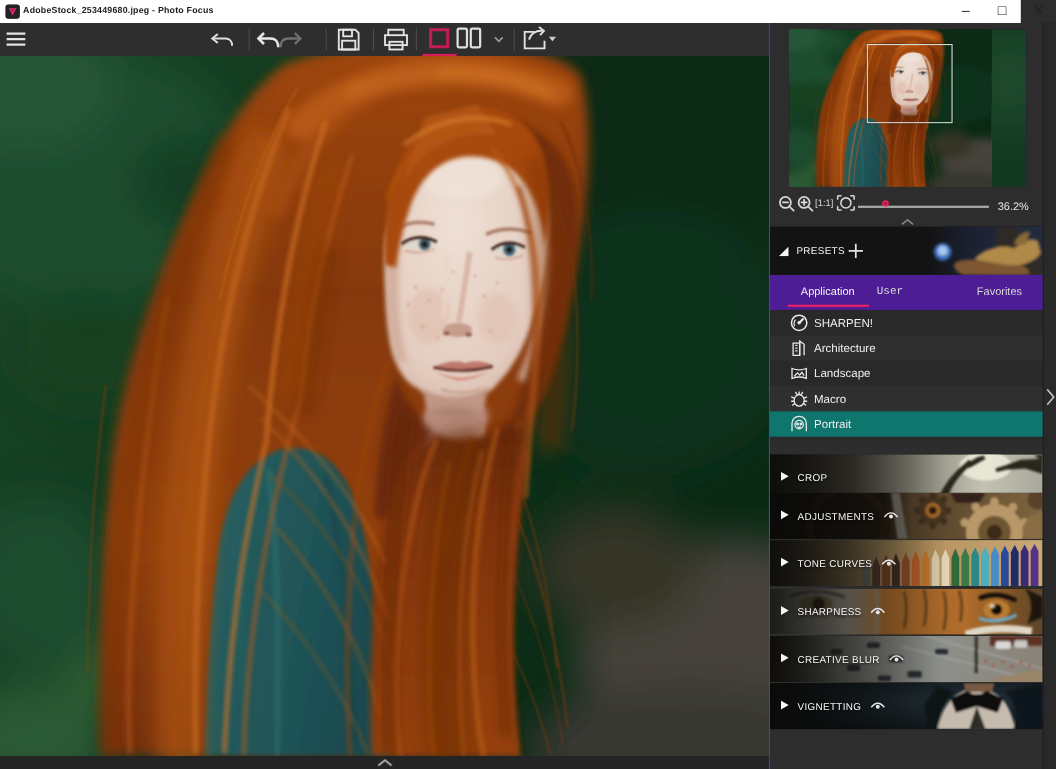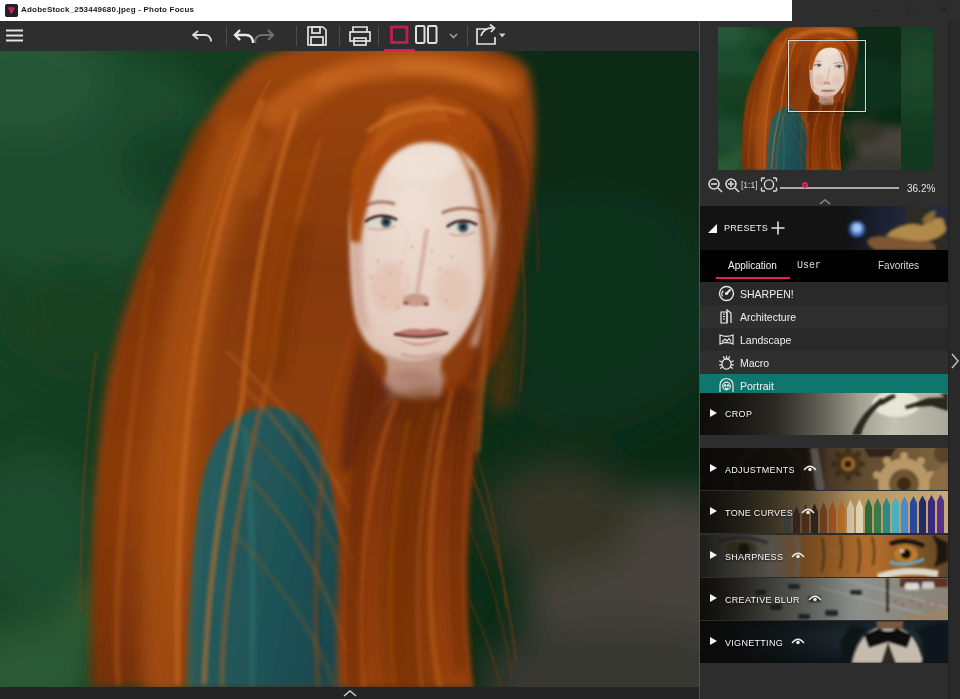--- a/index.html
+++ b/index.html
@@ -1,20 +1,20 @@
 <!DOCTYPE html>
 <html><head>
 <meta charset="utf-8">
 <style>
   * { margin:0; padding:0; box-sizing:border-box; }
   html,body { width:960px; height:699px; overflow:hidden; background:#2d2d2d;
     font-family:"Liberation Sans", sans-serif; }
   #win { position:relative; width:960px; height:699px; }
   
-  #titlebar { position:absolute; left:0; top:0; width:792px; height:21px; background:#ffffff; }
+  #titlebar { position:absolute; left:0; top:0; width:928px; height:21px; background:#ffffff; }
   #appicon { position:absolute; left:5px; top:4px; width:13px; height:13px; border-radius:3px;
     background:#2a2730; }
   #appicon svg { position:absolute; left:0; top:0; }
   #titletext { position:absolute; left:21px; top:5px; font-size:8px; font-weight:bold; color:#1a1a1a; letter-spacing:0.2px; }
   .winbtn { position:absolute; top:0px; height:21px; width:34px; text-align:center;
     font-size:13px; color:#222; line-height:20px; }
   
   #toolbar { position:absolute; left:0; top:21px; width:699px; height:30px; background:#2e2e2e; }
   
   #canvas { position:absolute; left:0; top:51px; width:699px; height:636px; background:#143c22; }
@@ -27,21 +27,21 @@
     border:1px solid #d8d8d4; box-shadow:0 0 0 1px rgba(0,0,0,.25); }
   #zoomrow { position:absolute; left:0; top:153px; width:249px; height:38px; }
   #zoompct { position:absolute; left:207px; top:9px; font-size:10px; color:#e5e5e5; }
   #sliderline { position:absolute; left:80px; top:13px; width:119px; height:2px; background:#a9aca7; }
   #sliderknob { position:absolute; left:102px; top:8px; width:6px; height:6px; border-radius:50%;
     background:#333333; border:2.8px solid #ea1e5f; }
   
   #presethdr { position:absolute; left:0; top:185px; width:249px; height:44px; background:#131313; overflow:hidden;}
   #presetlabel { position:absolute; left:24px; top:17px; color:#f2f2f2; font-size:9px; letter-spacing:0.3px; }
   
-  #tabs { position:absolute; left:0; top:229px; width:249px; height:32px; background:#000000; }
+  #tabs { position:absolute; left:0; top:229px; width:249px; height:32px; background:#4c1d95; }
   .tab { position:absolute; top:10px; font-size:10px; color:#d9d9d9; }
   #tabline { position:absolute; left:16px; top:27px; width:74px; height:2px; background:#e91e63; }
   
   #plist { position:absolute; left:0; top:261px; width:249px; height:119px; background:#2a2a2a; }
   .prow { position:absolute; left:0; width:249px; height:23px; }
   .prow .ic { position:absolute; left:18px; top:3px; }
   .prow .lbl { position:absolute; left:40px; top:6px; font-size:10.5px; color:#efefef; }
   
   .section { position:absolute; left:0; width:248px; height:42px; overflow:hidden; background:#222; }
   .section svg.bg { position:absolute; left:0; top:0; }
@@ -421,21 +421,21 @@
         </svg>
     <div id="presetlabel">PRESETS</div>
     <svg style="position:absolute; left:71px; top:15px;" width="14" height="14" viewBox="0 0 14 14">
       <path d="M 7,0.5 V 13.5 M 0.5,7 H 13.5" stroke="#e2e2e2" stroke-width="1.6"></path>
     </svg>
   </div>
 
   <div id="tabs">
     <div class="tab" style="left:28px; color:#f5f5f5;">Application</div>
     <div class="tab" style="left:97px;font-family:Liberation Mono, monospace;">User</div>
-    <div class="tab" style="left:178px;">Favorites</div>
+    <div class="tab" style="left:188px;">Favorites</div>
     <div id="tabline"></div>
   </div>
 
   <div id="plist">
     <div class="prow" style="top:0; background:#292929;">
       <svg class="ic" width="17" height="17" viewBox="0 0 17 17" stroke="#e8e8e8" fill="none" stroke-width="1.4">
         <circle cx="8.5" cy="8.5" r="7"></circle>
         <path d="M 8.5,8.5 L 12.5,4.5" stroke-width="2"></path>
         <circle cx="8.5" cy="8.5" r="1.6" fill="#e8e8e8" stroke="none"></circle>
         <path d="M 4.5,11.5 A 5.5 5.5 0 0 1 5.2,5.6" stroke-width="1.1"></path>
@@ -471,21 +471,21 @@
         <path d="M 2,15 V 8 C 2,4 5,1.5 8.5,1.5 C 12,1.5 15,4 15,8 V 15"></path>
         <circle cx="8.5" cy="9" r="3.8"></circle>
         <circle cx="7" cy="8.5" r="0.7" fill="#e8e8e8"></circle>
             <circle cx="10" cy="8.5" r="0.7" fill="#e8e8e8"></circle>
         <path d="M 7,11 Q 8.5,12 10,11"></path>
       </svg>
       <div class="lbl">Portrait</div>
     </div>
   </div>
 
-  <div class="section" id="sec-crop" style="top:372px;">
+  <div class="section" id="sec-crop" style="top:392px;">
     <svg class="bg" width="248" height="42" viewBox="0 0 248 42">
       <defs>
         <linearGradient id="cropg" x1="0" y1="0" x2="1" y2="0">
           <stop offset="0" stop-color="#262219"></stop>
           <stop offset="0.3" stop-color="#4a463c"></stop>
           <stop offset="0.55" stop-color="#8a897c"></stop>
           <stop offset="0.78" stop-color="#c4c2b2"></stop>
           <stop offset="1" stop-color="#a8a89c"></stop>
         </linearGradient>
         <filter id="cb2">

